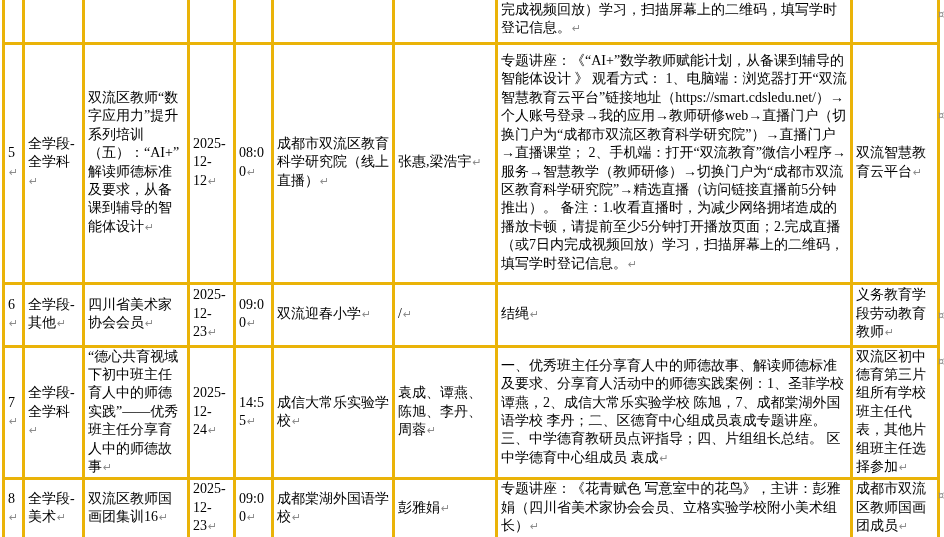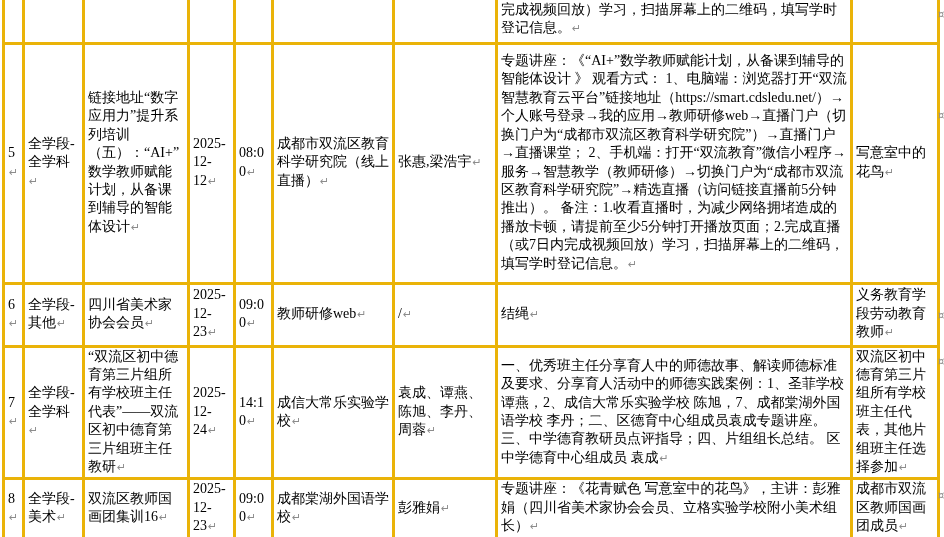--- a/index.html
+++ b/index.html
@@ -80,45 +80,45 @@
           <td class="c3"><span class="cell-text"></span></td>
           <td class="c4"><span class="cell-text"></span></td>
           <td class="c5"><span class="cell-text"></span></td>
           <td class="c6"><span class="cell-text"></span></td>
           <td class="c7"><span class="cell-text">完成视频回放）学习，扫描屏幕上的二维码，填写学时登记信息。</span><span class="cellmark">↵</span></td>
           <td class="c8"><span class="cell-text"></span></td>
         </tr>
         <tr>
           <td class="c0"><span class="cell-text">5</span><span class="cellmark">↵</span></td>
           <td class="c1"><span class="cell-text">全学段-全学科</span><span class="cellmark">↵</span></td>
-          <td class="c2"><span class="cell-text">链接地址“数字应用力”提升系列培训（五）：“AI+”数学教师赋能计划，从备课到辅导的智能体设计</span><span class="cellmark">↵</span></td>
+          <td class="c2"><span class="cell-text">双流区教师“数字应用力”提升系列培训（五）：“AI+”解读师德标准及要求，从备课到辅导的智能体设计</span><span class="cellmark">↵</span></td>
           <td class="c3"><span class="cell-text">2025-12-12</span><span class="cellmark">↵</span></td>
           <td class="c4"><span class="cell-text">08:00</span><span class="cellmark">↵</span></td>
           <td class="c5"><span class="cell-text">成都市双流区教育科学研究院（线上直播）</span><span class="cellmark">↵</span></td>
           <td class="c6"><span class="cell-text">张惠,梁浩宇</span><span class="cellmark">↵</span></td>
           <td class="c7"><span class="cell-text">专题讲座：《“AI+”数学教师赋能计划，从备课到辅导的智能体设计 》 观看方式： 1、电脑端：浏览器打开“双流智慧教育云平台”链接地址（https://smart.cdsledu.net/）→个人账号登录→我的应用→教师研修web→直播门户（切换门户为“成都市双流区教育科学研究院”）→直播门户→直播课堂； 2、手机端：打开“双流教育”微信小程序→服务→智慧教学（教师研修）→切换门户为“成都市双流区教育科学研究院”→精选直播（访问链接直播前5分钟推出）。 备注：1.收看直播时，为减少网络拥堵造成的播放卡顿，请提前至少5分钟打开播放页面；2.完成直播（或7日内完成视频回放）学习，扫描屏幕上的二维码，填写学时登记信息。</span><span class="cellmark">↵</span></td>
-          <td class="c8"><span class="cell-text">写意室中的花鸟</span><span class="cellmark">↵</span></td>
+          <td class="c8"><span class="cell-text">双流智慧教育云平台</span><span class="cellmark">↵</span></td>
         </tr>
         <tr>
           <td class="c0"><span class="cell-text">6</span><span class="cellmark">↵</span></td>
           <td class="c1"><span class="cell-text">全学段-其他</span><span class="cellmark">↵</span></td>
           <td class="c2"><span class="cell-text">四川省美术家协会会员</span><span class="cellmark">↵</span></td>
           <td class="c3"><span class="cell-text">2025-12-23</span><span class="cellmark">↵</span></td>
           <td class="c4"><span class="cell-text">09:00</span><span class="cellmark">↵</span></td>
-          <td class="c5"><span class="cell-text">教师研修web</span><span class="cellmark">↵</span></td>
+          <td class="c5"><span class="cell-text">双流迎春小学</span><span class="cellmark">↵</span></td>
           <td class="c6"><span class="cell-text">/</span><span class="cellmark">↵</span></td>
           <td class="c7"><span class="cell-text">结绳</span><span class="cellmark">↵</span></td>
           <td class="c8"><span class="cell-text">义务教育学段劳动教育教师</span><span class="cellmark">↵</span></td>
         </tr>
         <tr>
           <td class="c0"><span class="cell-text">7</span><span class="cellmark">↵</span></td>
           <td class="c1"><span class="cell-text">全学段-全学科</span><span class="cellmark">↵</span></td>
-          <td class="c2"><span class="cell-text">“双流区初中德育第三片组所有学校班主任代表”——双流区初中德育第三片组班主任教研</span><span class="cellmark">↵</span></td>
+          <td class="c2"><span class="cell-text">“德心共育视域下初中班主任育人中的师德实践”——优秀班主任分享育人中的师德故事</span><span class="cellmark">↵</span></td>
           <td class="c3"><span class="cell-text">2025-12-24</span><span class="cellmark">↵</span></td>
-          <td class="c4"><span class="cell-text">14:10</span><span class="cellmark">↵</span></td>
+          <td class="c4"><span class="cell-text">14:55</span><span class="cellmark">↵</span></td>
           <td class="c5"><span class="cell-text">成信大常乐实验学校</span><span class="cellmark">↵</span></td>
           <td class="c6"><span class="cell-text">袁成、谭燕、陈旭、李丹、周蓉</span><span class="cellmark">↵</span></td>
           <td class="c7"><span class="cell-text">一、优秀班主任分享育人中的师德故事、解读师德标准及要求、分享育人活动中的师德实践案例：1、圣菲学校 谭燕，2、成信大常乐实验学校 陈旭，7、成都棠湖外国语学校 李丹；二、区德育中心组成员袁成专题讲座。三、中学德育教研员点评指导；四、片组组长总结。 区中学德育中心组成员 袁成</span><span class="cellmark">↵</span></td>
           <td class="c8"><span class="cell-text">双流区初中德育第三片组所有学校班主任代表，其他片组班主任选择参加</span><span class="cellmark">↵</span></td>
         </tr>
         <tr>
           <td class="c0"><span class="cell-text">8</span><span class="cellmark">↵</span></td>
           <td class="c1"><span class="cell-text">全学段-美术</span><span class="cellmark">↵</span></td>
           <td class="c2"><span class="cell-text">双流区教师国画团集训16</span><span class="cellmark">↵</span></td>
           <td class="c3"><span class="cell-text">2025-12-23</span><span class="cellmark">↵</span></td>

